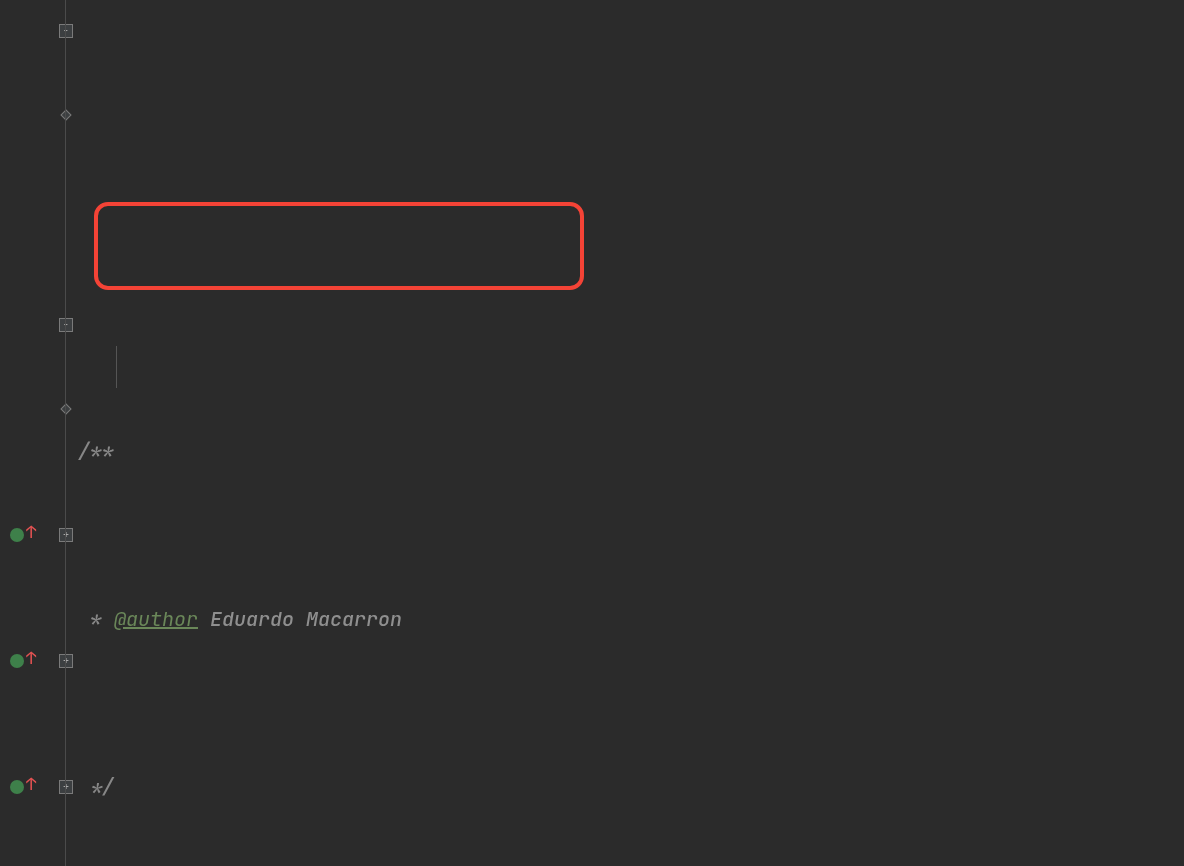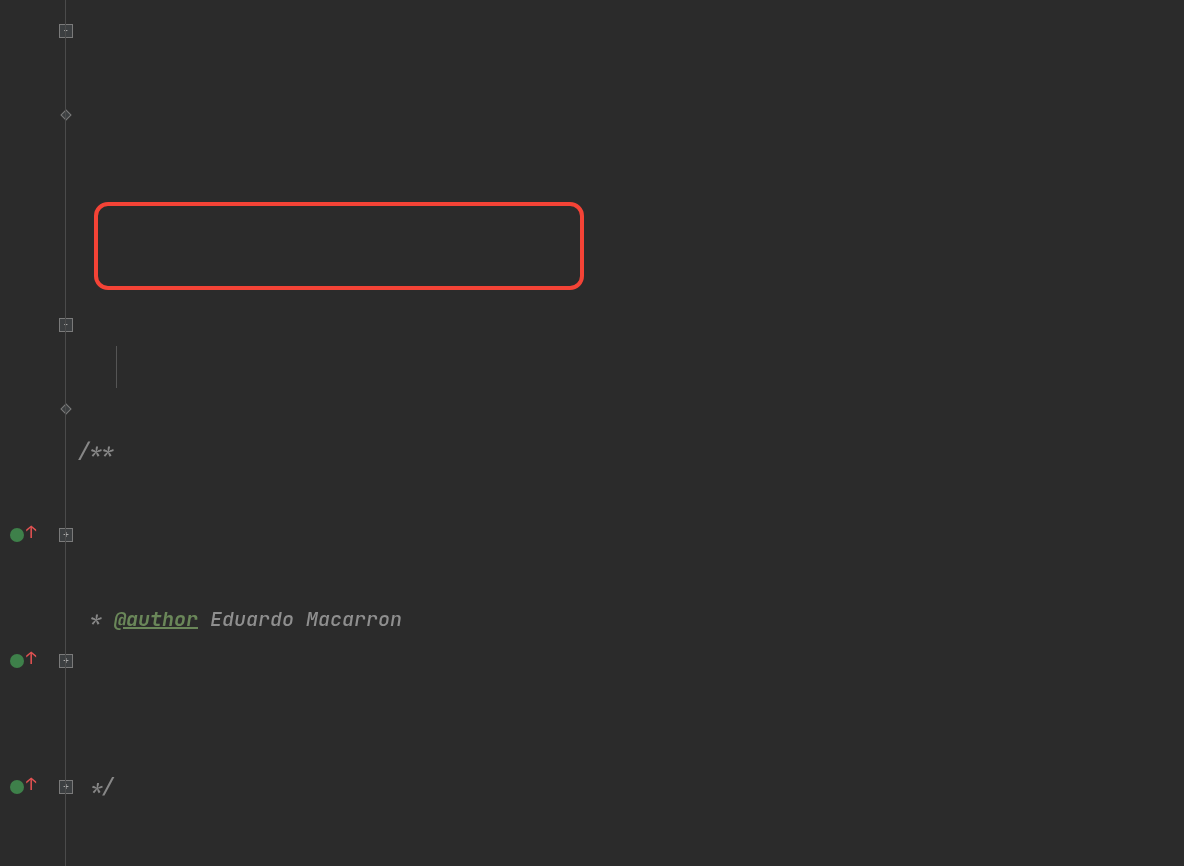--- a/index.html
+++ b/index.html
@@ -103,21 +103,21 @@
     white-space:pre;
   }
   .line{
     height:42px;
     display:flex;
     align-items:center;
     position:relative;
   }
   .line .content{white-space:pre;}
   .jd{color:var(--javadoc-star);font-style:italic;}
-  .jdtag{color:var(--javadoc-tag);text-decoration:underline;font-style:italic;font-weight:bold;}
+  .jdtag{color:var(--javadoc-tag);text-decoration:underline;font-style:italic;font-weight:normal;}
   .jdtext{color:var(--comment-grey);font-style:italic;}
   .hlbox{
     position:absolute;
     border:4px solid var(--highlight-box);
     border-radius:14px;
     pointer-events:none;
   }
   
   .guide{
     position:absolute;

